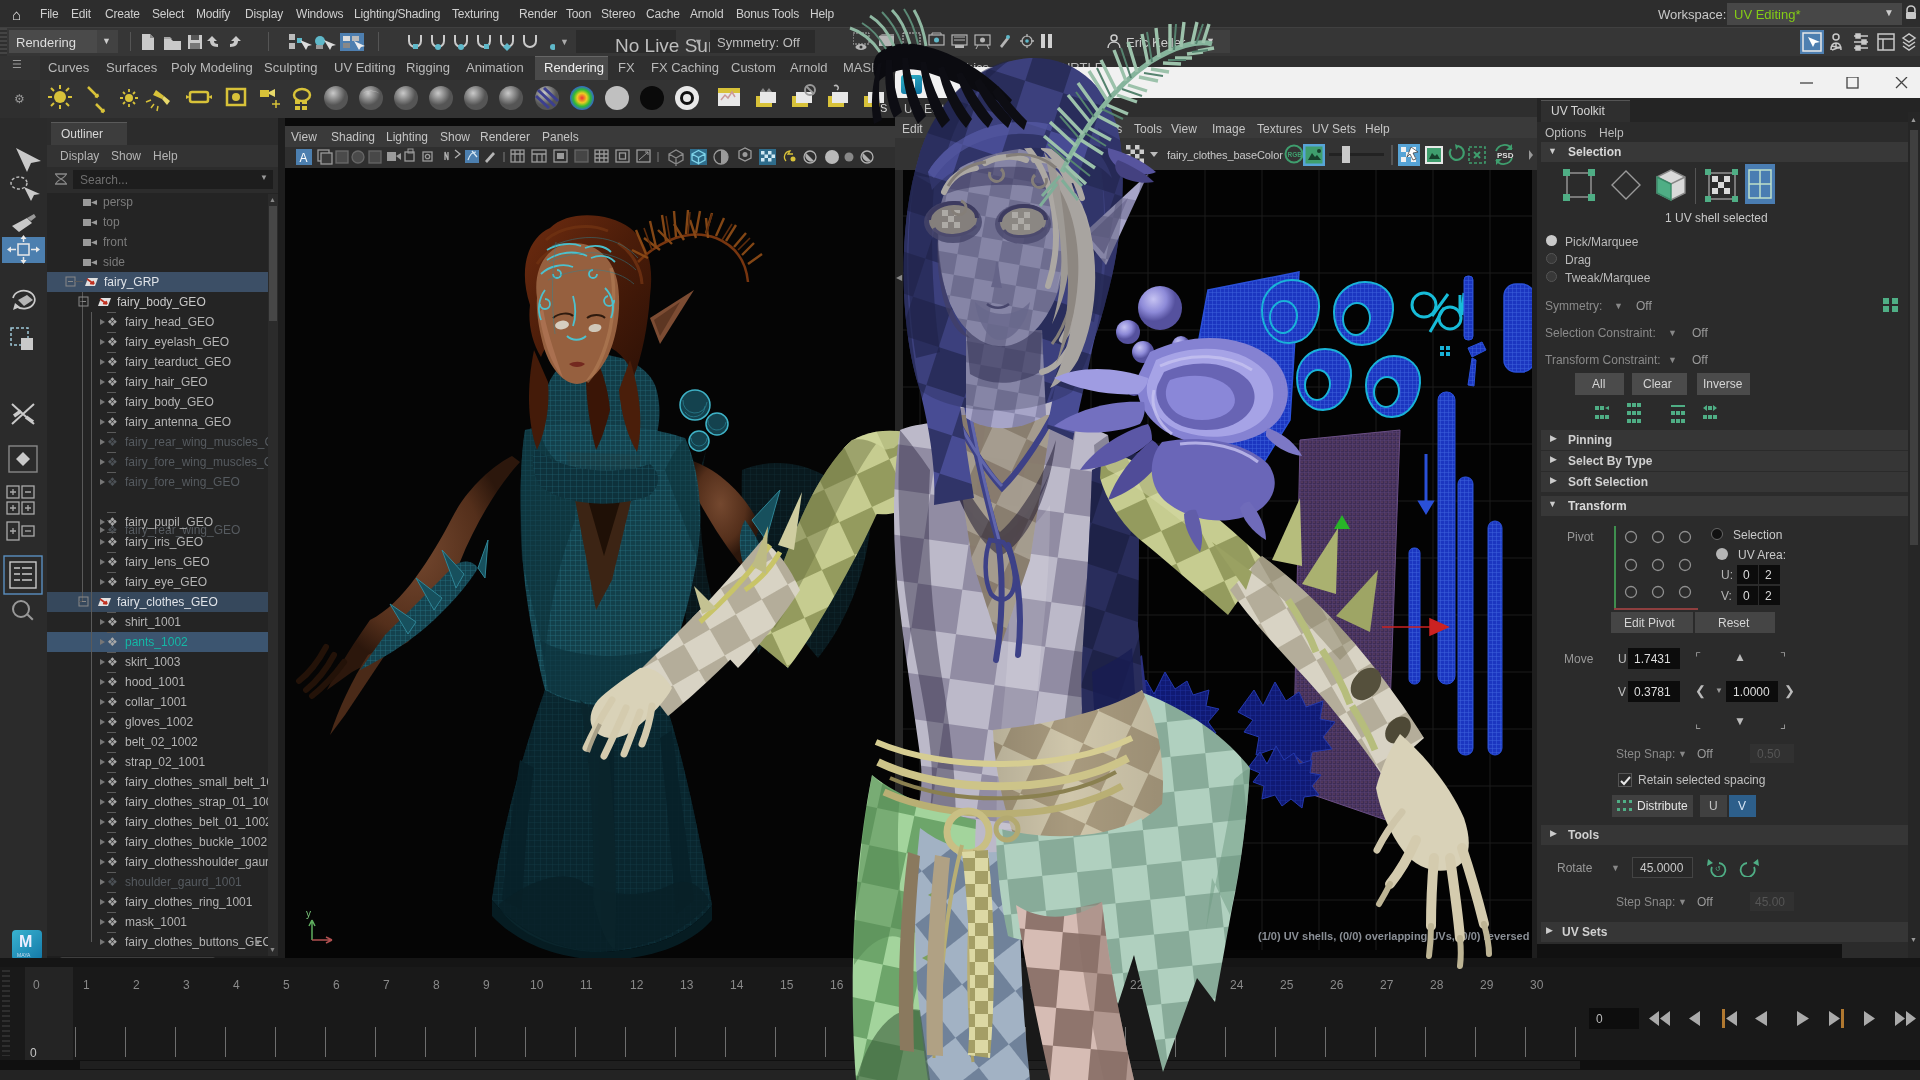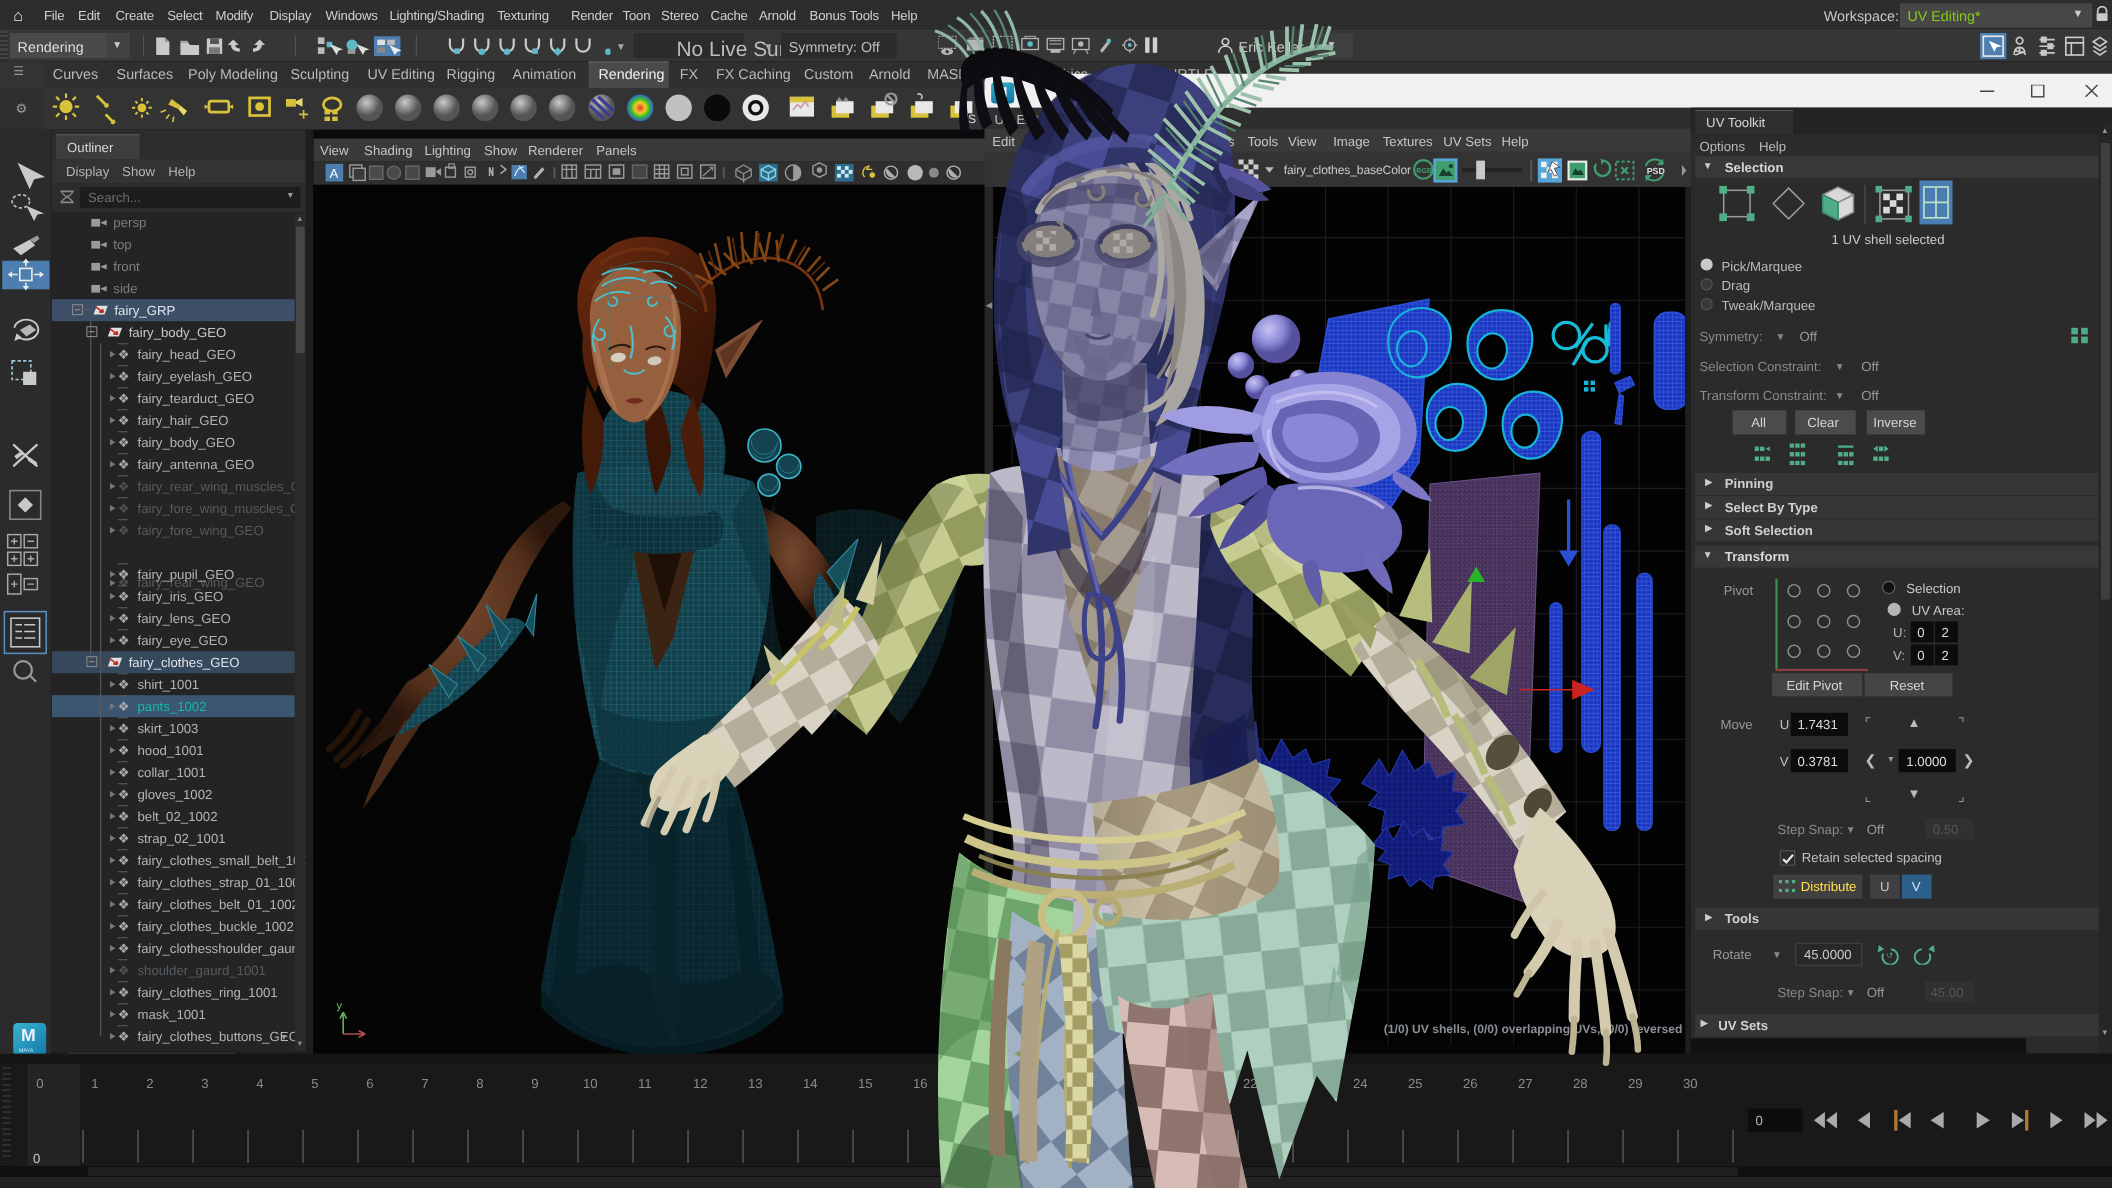--- a/index.html
+++ b/index.html
@@ -1086,21 +1086,21 @@
     <svg class="abs" style="left:80px;top:702px;" width="16" height="12" viewBox="0 0 16 12">
         <g fill="#4fae85">
           <rect x="0" y="0" width="3" height="3"></rect>
           <rect x="6" y="0" width="3" height="3"></rect>
           <rect x="12" y="0" width="3" height="3"></rect>
           <rect x="0" y="8" width="3" height="3"></rect>
           <rect x="6" y="8" width="3" height="3"></rect>
           <rect x="12" y="8" width="3" height="3"></rect>
         </g>
       </svg>
-    <span class="t" style="left:100px;top:701px;color:#fde047;">Distribute</span>
+    <span class="t" style="left:100px;top:701px;color:#e5e5e5;">Distribute</span>
     <span class="abs" style="left:163px;top:697px;width:27px;height:22px;background:#404040;"></span>
     <span class="t" style="left:172px;top:701px;color:#c5c5c5;">U</span>
     <span class="abs" style="left:192px;top:697px;width:27px;height:22px;background:#2d5f8b;"></span>
     <span class="t" style="left:201px;top:701px;color:#d5e5f5;">V</span>
     <div class="abs" style="left:4px;top:727px;width:372px;height:20px;background:#363636;"></div>
     <span class="t" style="left:13px;top:730px;font-size:9px;color:#ccc;">▶</span>
     <span class="t" style="left:31px;top:730px;color:#d0d0d0;font-weight:bold;">Tools</span>
 
     <span class="t" style="left:20px;top:763px;color:#989898;">Rotate</span>
     <span class="t" style="left:74px;top:765px;color:#888;font-size:9px;">▼</span>

